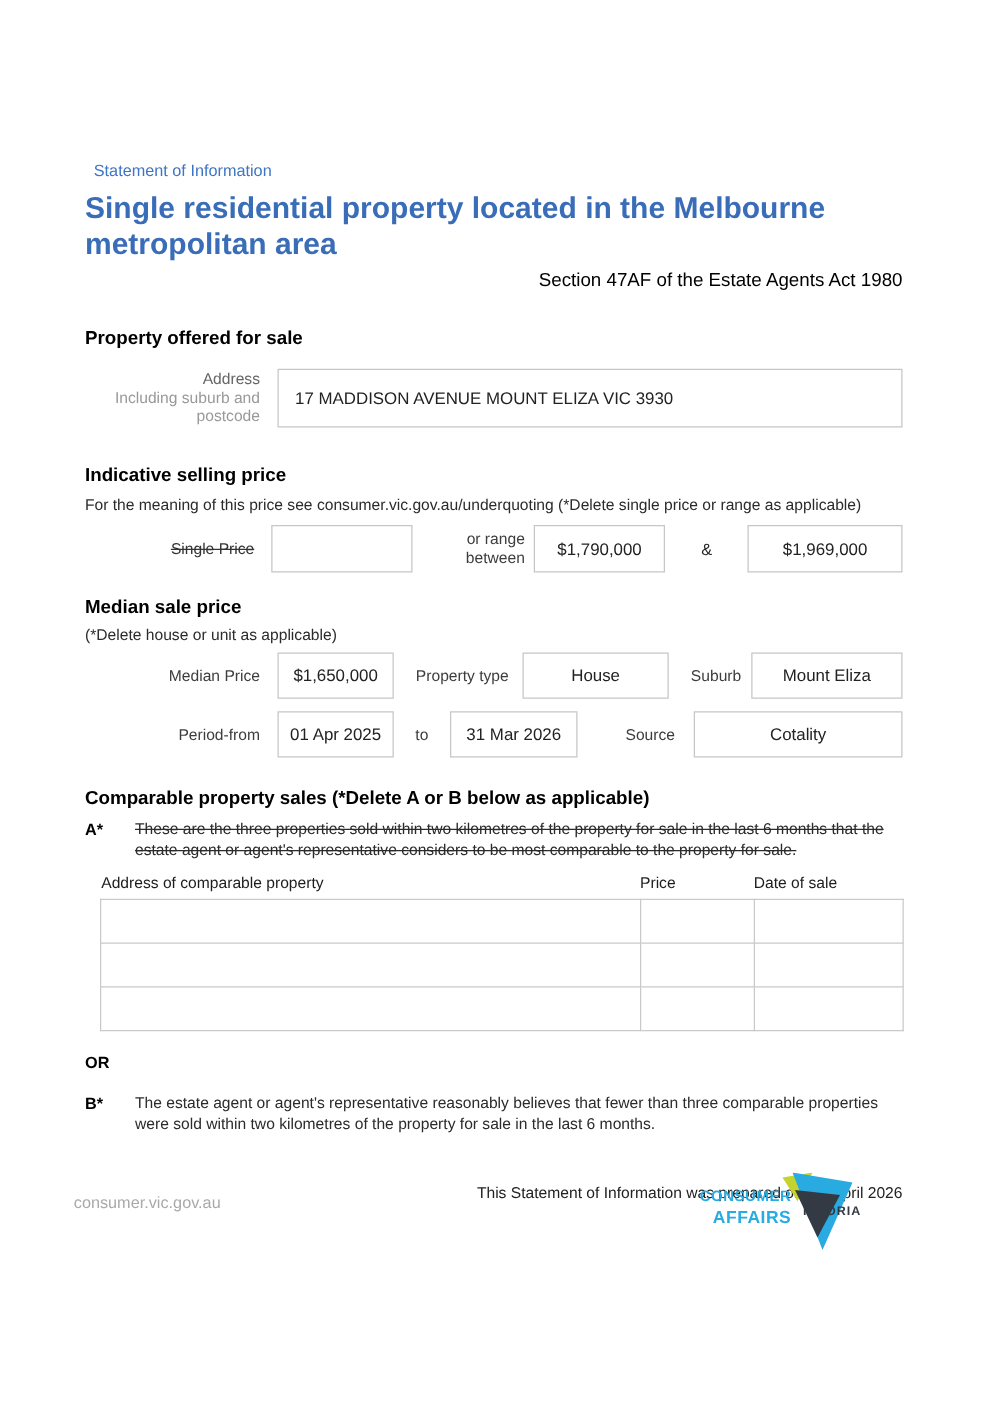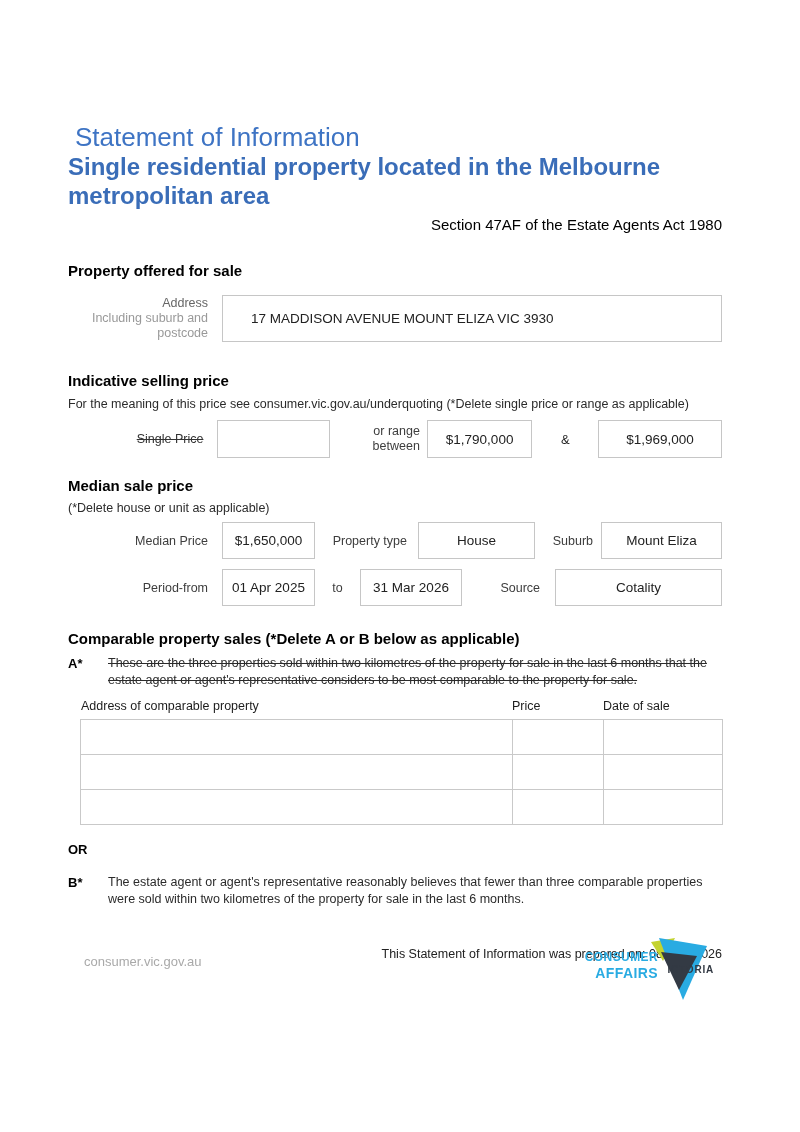--- a/index.html
+++ b/index.html
@@ -5,21 +5,21 @@
   * { margin:0; padding:0; box-sizing:border-box; }
   html,body { background:#ffffff; }
   body {
     width:800px; height:1132px;
     font-family:"Liberation Sans","DejaVu Sans",sans-serif;
     color:#2b2b2b; position:relative; overflow:hidden;
   }
   .content { position:absolute; left:68px; top:0; width:654px; }
 
   
-  .subtitle { margin-top:126px; padding-left:7px; font-size:26px; line-height:22px; color:#3e74c4; }
+  .subtitle { margin-top:126px; padding-left:7px; font-size:13px; line-height:22px; color:#3e74c4; }
   .doc-title { margin-top:4px; font-size:24px; line-height:29px; font-weight:bold; color:#3a6db8; }
   .act-line { margin-top:6px; text-align:right; font-size:15px; font-weight:normal; color:#000; }
 
   
   .sec-h { font-size:15px; font-weight:bold; color:#000; }
   .h-property { margin-top:29px; }
   .h-indicative { margin-top:30px; }
   .h-median { margin-top:19px; }
   .h-comparable { margin-top:24px; }
 
@@ -30,21 +30,21 @@
     border:1px solid #c6c6c6; background:#fff;
     display:flex; align-items:center; justify-content:center;
     font-size:13.5px; color:#222;
   }
 
   
   .address-row { margin-top:16px; display:flex; }
   .addr-labels { width:140px; text-align:right; padding-top:1px; }
   .addr-label { font-size:12.5px; line-height:15px; color:#666; }
   .addr-sublabel { font-size:12.5px; line-height:15px; color:#999; }
-  .addr-box { margin-left:14px; flex:1; height:47px; justify-content:flex-start; padding-left:28px; }
+  .addr-box { margin-left:14px; flex:1; height:47px; justify-content:flex-start; padding-left:13px; }
 
   
   .ind-note { margin-top:8px; }
   .price-row { margin-top:9px; display:flex; align-items:center; height:38px; }
   .lbl { font-size:12.5px; color:#3d3d3d; }
   .single-price-lbl { width:140px; text-align:right; text-decoration:line-through; color:#333; }
   .single-price-box { margin-left:14px; width:116px; height:38px; }
   .range-lbl { margin-left:37px; width:55px; text-align:right; line-height:15px; }
   .range-box1 { margin-left:7px; width:109px; height:38px; }
   .amp { width:68px; text-align:center; font-size:13px; color:#222; }
@@ -77,21 +77,21 @@
   .th-price { width:91px; }
   .th-date { width:119px; }
   table.cmp { margin-top:6px; margin-left:12px; width:642px; border-collapse:collapse; table-layout:fixed; }
   table.cmp td { border:1px solid #c9c9c9; height:35px; font-size:12.5px; padding:0 4px; }
   .or-line { margin-top:17px; font-size:13px; font-weight:bold; color:#000; }
   .b-para { margin-top:17px; }
 
   .prepared { margin-top:39px; text-align:right; font-size:12.5px; color:#222; }
 
   
-  .footer { position:absolute; left:84px; width:654px; top:938px; height:80px; }
+  .footer { position:absolute; left:59px; width:654px; top:938px; height:80px; }
   .website { position:absolute; left:0; top:16px; font-size:13px; color:#a9a9a9; }
   .cav { position:absolute; right:0; top:0; width:177px; height:66px; }
   .cav-consumer { position:absolute; top:12px; right:80px; color:#29abe2; font-size:12px; font-weight:bold; letter-spacing:0.4px; }
   .cav-affairs { position:absolute; top:27px; right:80px; color:#29abe2; font-size:14px; font-weight:bold; letter-spacing:0.4px; }
   .cav-mark { position:absolute; left:90px; top:0; width:56px; height:64px; }
   .cav-victoria { position:absolute; left:99px; top:26px; font-size:10px; font-weight:bold; letter-spacing:0.8px; color:#333a44; z-index:2; }
   .cav-victoria .v-white { color:#ffffff; }
 </style>
 </head>
 <body>

